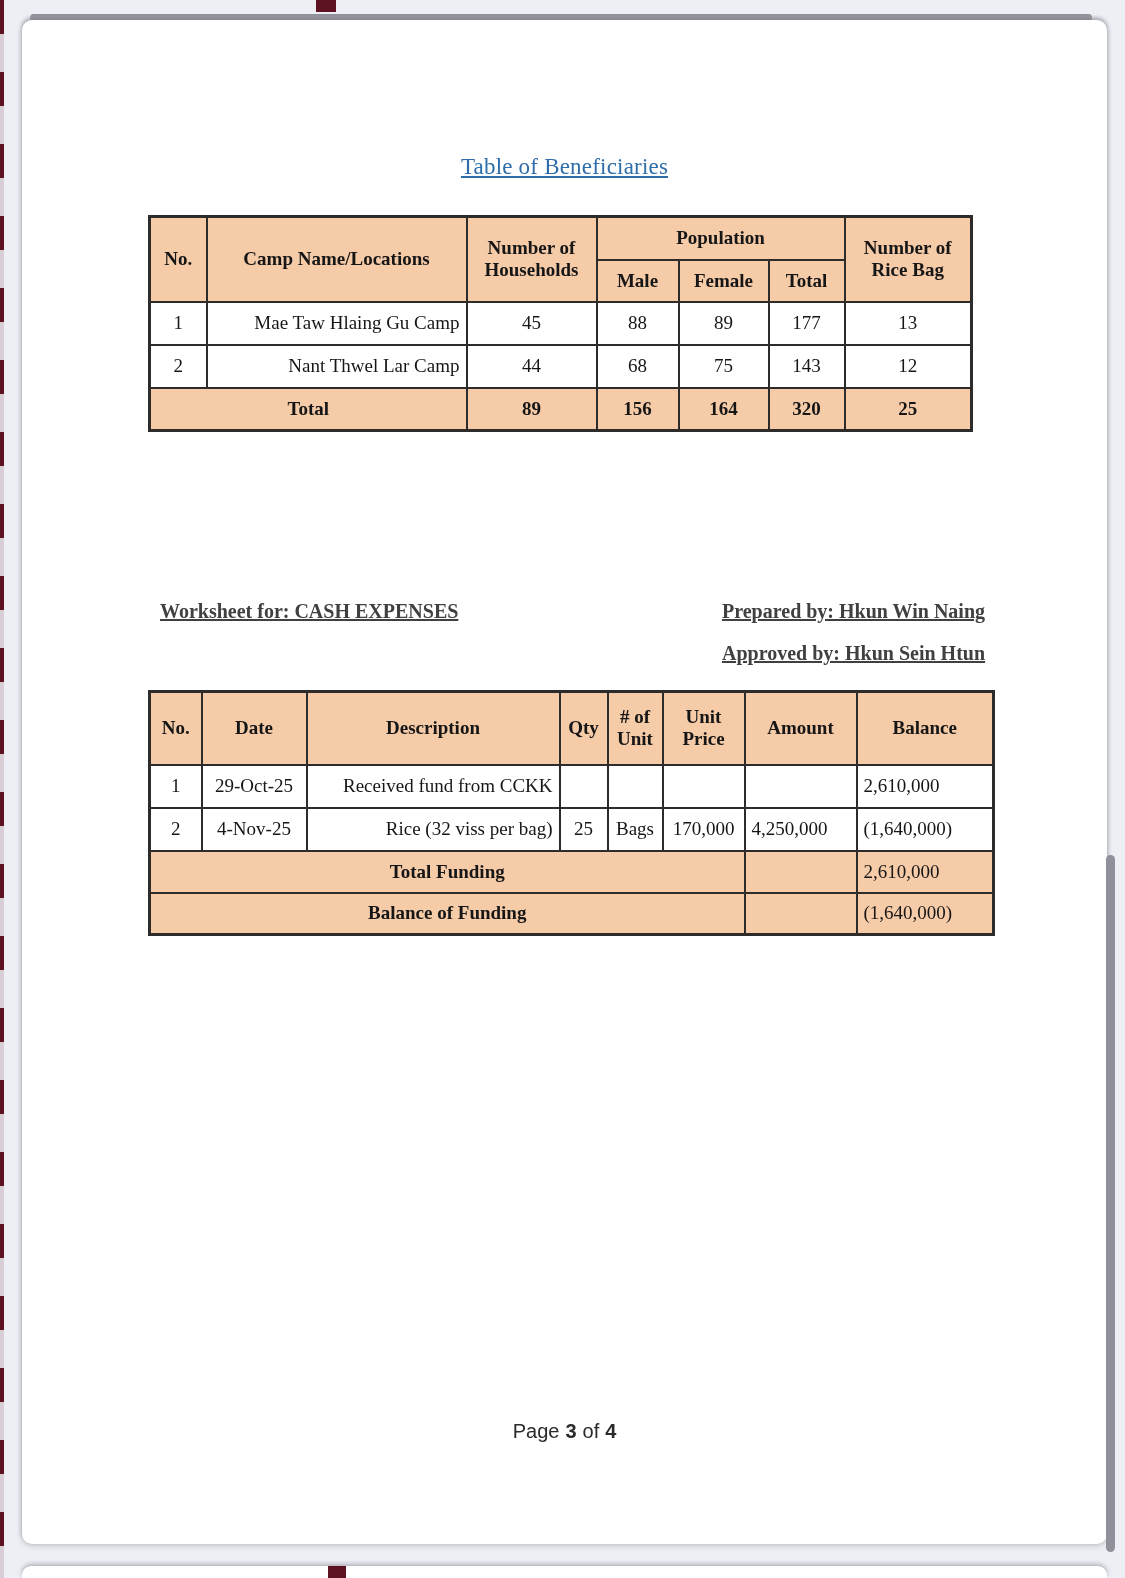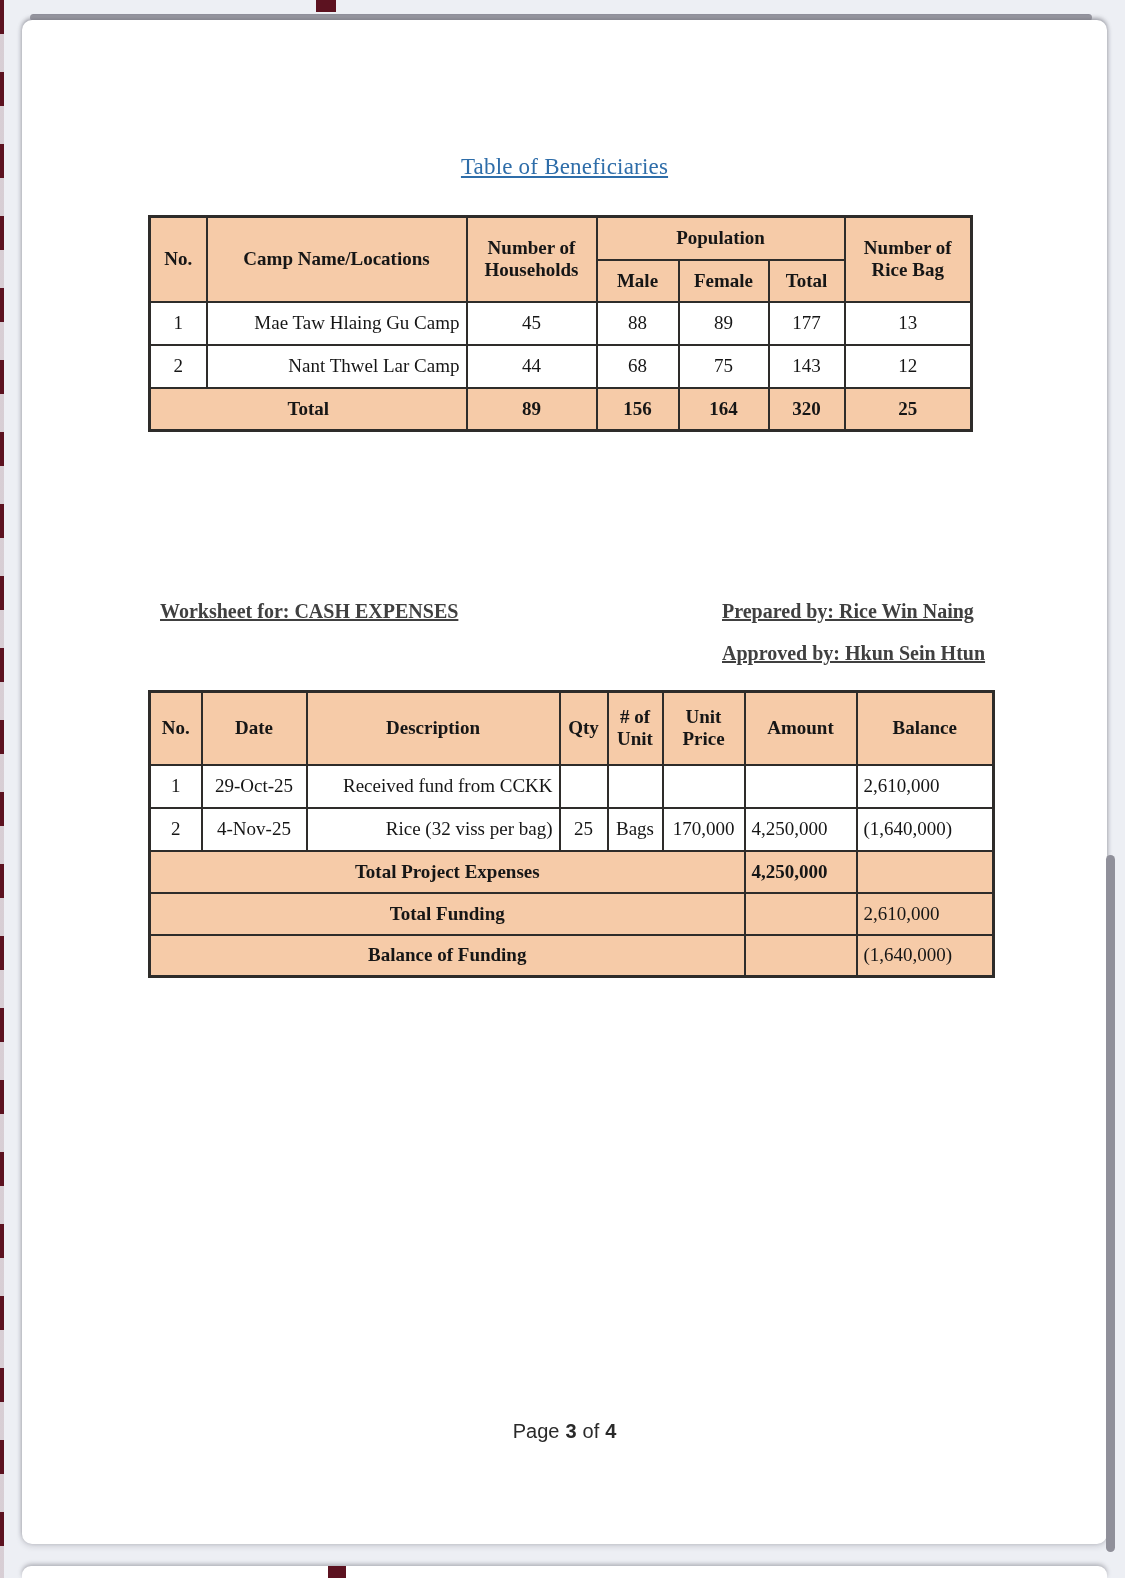--- a/index.html
+++ b/index.html
@@ -172,21 +172,21 @@
         <td class="peach t-center bold">156</td>
         <td class="peach t-center bold">164</td>
         <td class="peach t-center bold">320</td>
         <td class="peach t-center bold">25</td>
       </tr>
     </tbody>
   </table>
 
 
   <div class="info-line info-worksheet">Worksheet for: CASH EXPENSES</div>
-  <div class="info-line info-prepared">Prepared by: Rice Win Naing</div>
+  <div class="info-line info-prepared">Prepared by: Hkun Win Naing</div>
   <div class="info-line info-approved">Approved by: Hkun Sein Htun</div>
 
   <table class="financial-table">
     <colgroup>
       <col style="width:52px">
         <col style="width:105px">
         <col style="width:253px">
         <col style="width:48px">
       <col style="width:55px">
         <col style="width:82px">
@@ -220,25 +220,20 @@
         <td class="t-center">2</td>
         <td class="t-center">4-Nov-25</td>
         <td class="t-left">Rice (32 viss per bag)</td>
         <td class="t-center">25</td>
         <td class="t-center">Bags</td>
         <td class="t-center">170,000</td>
         <td class="t-right">4,250,000</td>
         <td class="t-right">(1,640,000)</td>
       </tr>
       <tr class="summary-row">
-        <td class="peach t-center bold" colspan="6">Total Project Expenses</td>
-        <td class="peach t-right bold">4,250,000</td>
-        <td class="peach"></td>
-      </tr>
-      <tr class="summary-row">
         <td class="peach t-center bold" colspan="6">Total Funding</td>
         <td class="peach"></td>
         <td class="peach t-right">2,610,000</td>
       </tr>
       <tr class="summary-row">
         <td class="peach t-center bold" colspan="6">Balance of Funding</td>
         <td class="peach"></td>
         <td class="peach t-right">(1,640,000)</td>
       </tr>
     </tbody>

